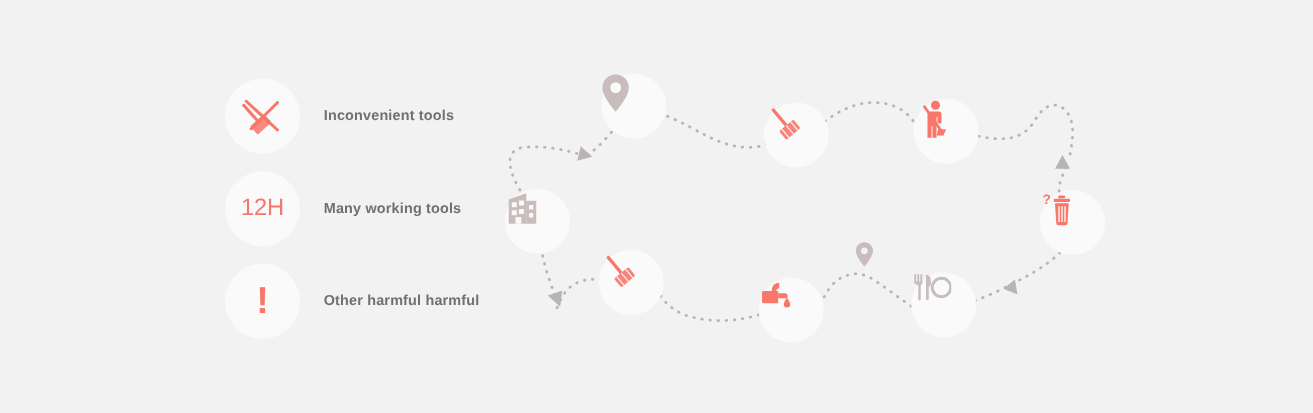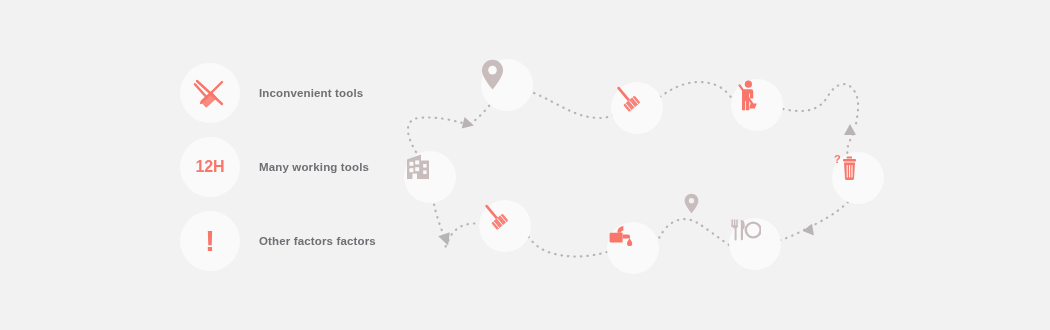--- a/index.html
+++ b/index.html
@@ -22,22 +22,22 @@
   .badge{
     width:60px;height:60px;border-radius:50%;
     background:#fafafa;
     display:flex;align-items:center;justify-content:center;
     flex:0 0 auto;
     position:relative;
   }
   .badge svg{display:block;}
   .badge .hours{
     color:#f8766a;
-    font-size:16px;
-    font-weight:bold;
+    font-size:19px;
+    font-weight:normal;
     letter-spacing:-0.2px;
     font-family:"Liberation Sans", sans-serif;
   }
   .badge .bang{
     color:#f8766a;
     font-size:30px;
     font-weight:bold;
     line-height:1;
     font-family:"Liberation Sans", sans-serif;
   }
@@ -91,21 +91,21 @@
       <div class="badge">
         <span class="hours">12H</span>
       </div>
       <div class="legend-label">Many working tools</div>
     </div>
 
     <div class="legend-item">
       <div class="badge">
         <span class="bang">!</span>
       </div>
-      <div class="legend-label">Other factors factors</div>
+      <div class="legend-label">Other harmful harmful</div>
     </div>
 
   </div>
 
   <div class="flow">
 
     <svg width="1050" height="330">
       <g fill="none" stroke="#b9b4b4" stroke-width="2.2" stroke-linecap="round" stroke-dasharray="0.5 6">
 
         <path d="M 416,152 C 404,132 406,120 418,118 C 436,116 452,120 466,124"></path>

